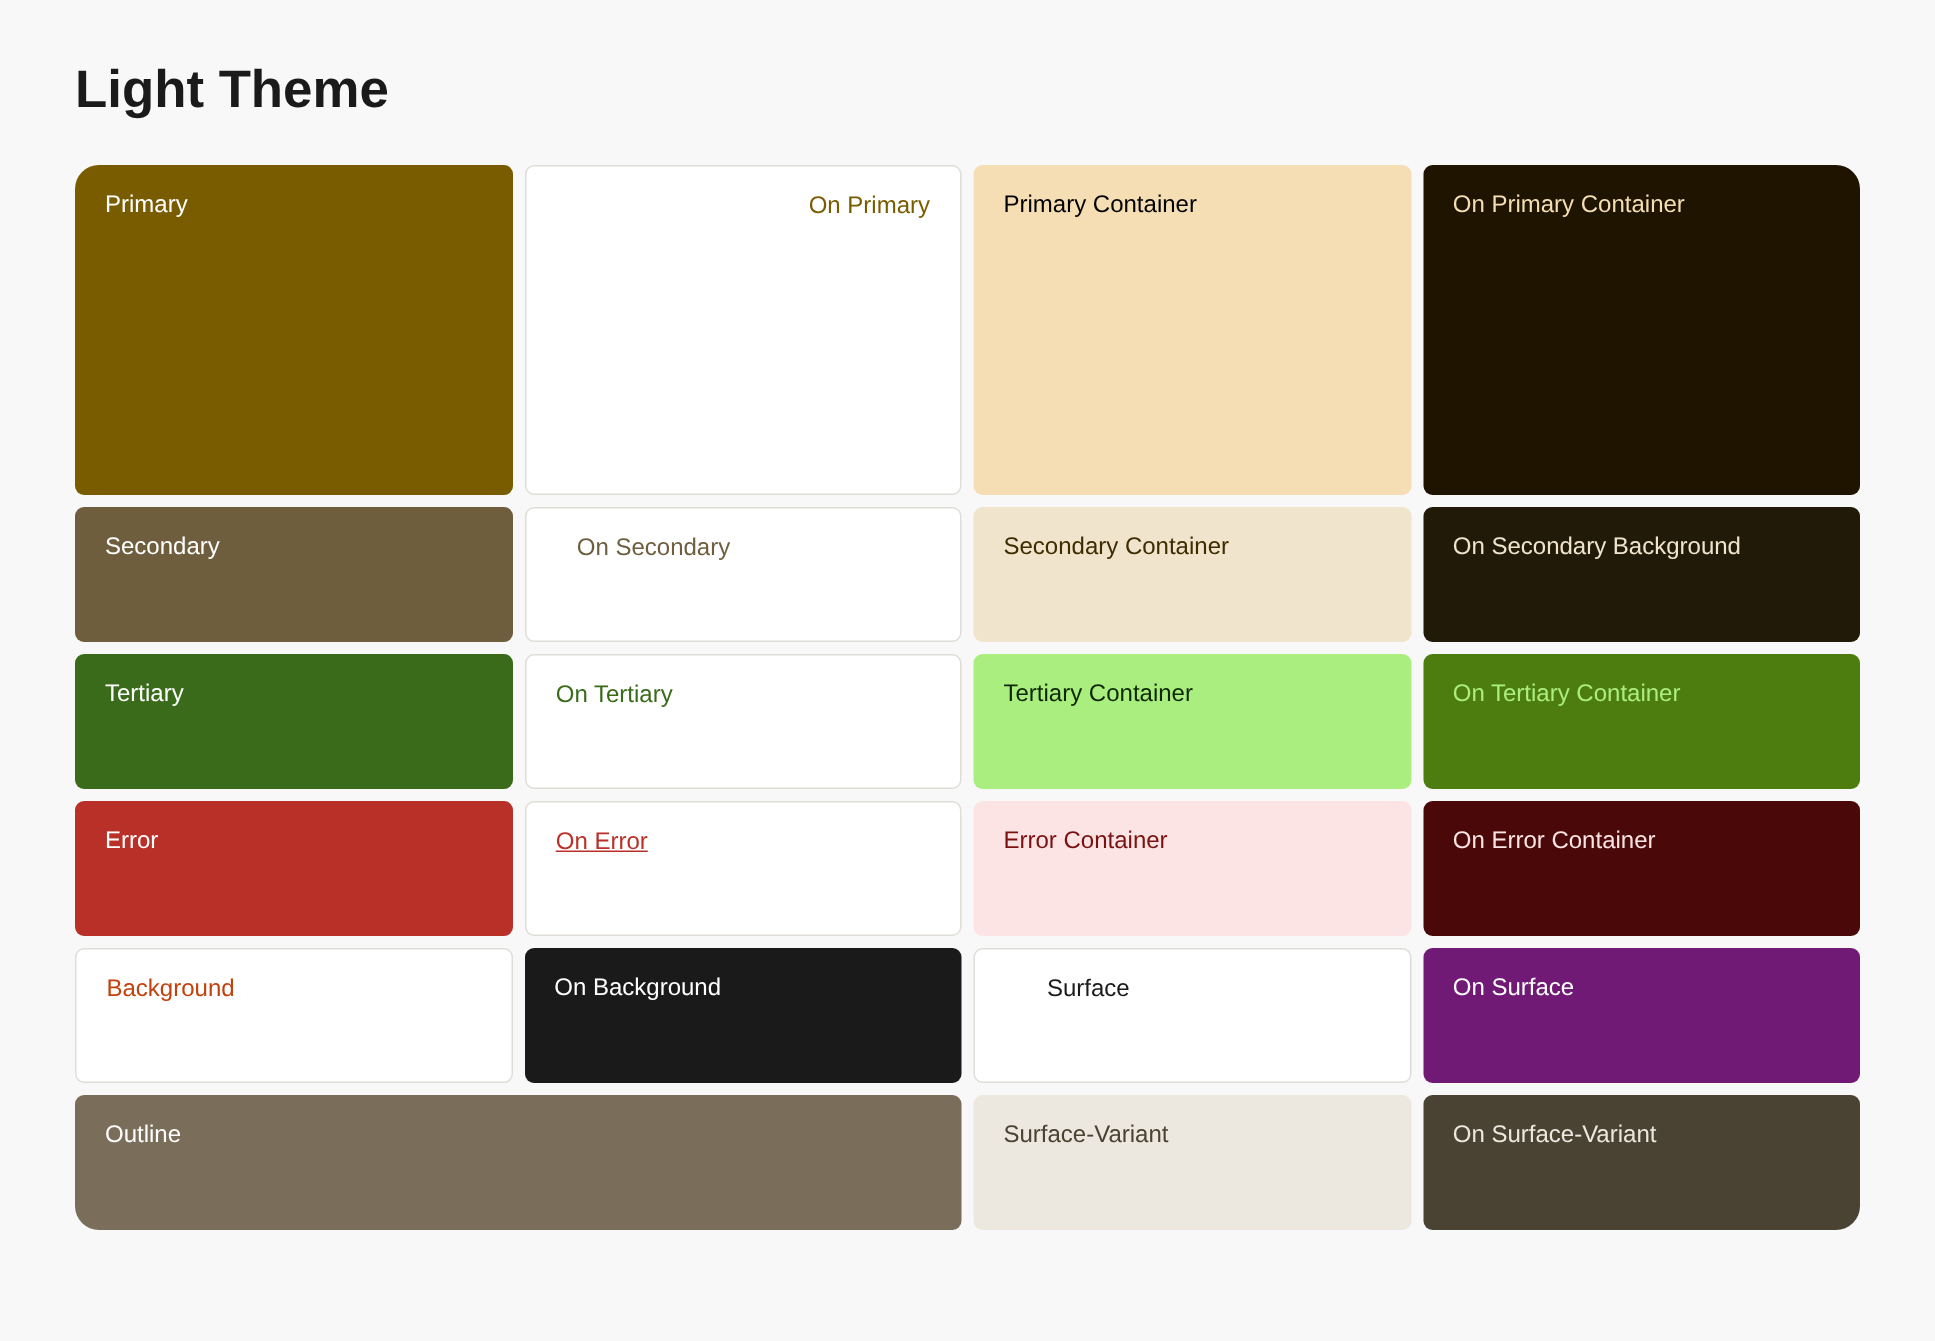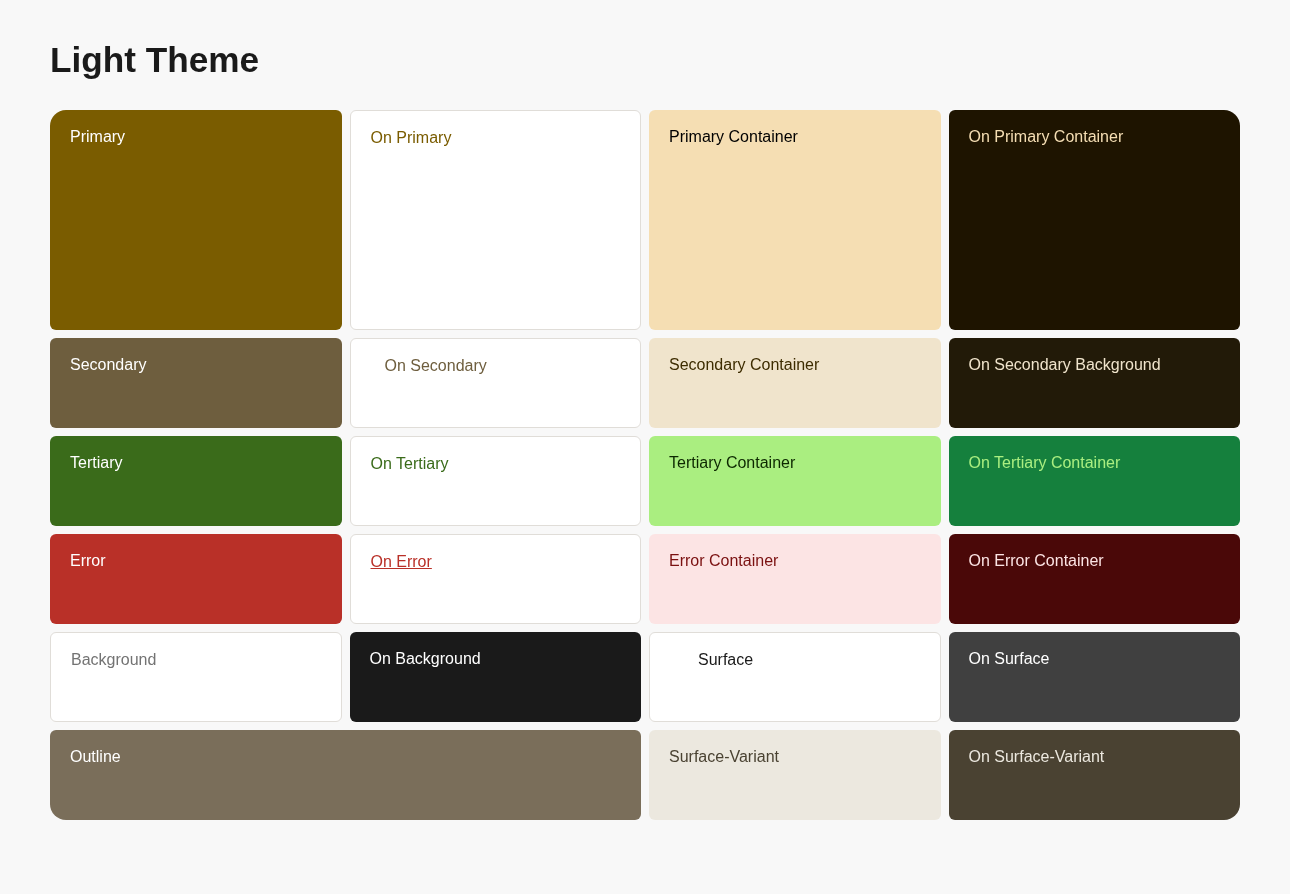--- a/index.html
+++ b/index.html
@@ -33,21 +33,21 @@
   </style>
 </head>
 <body>
 
 <h1>Light Theme</h1>
 
 <div class="grid" id="color-grid">
     <div class="cell" style="min-height: 220px; background-color: rgb(122, 92, 0); color: rgb(255, 255, 255); border-radius: 16px 6px 6px;">
       <span style="font-weight: 500; font-size: 1rem;">Primary</span>
     </div>
-    <div class="cell" style="min-height: 220px; background-color: rgb(255, 255, 255); color: rgb(122, 92, 0); border-radius: 6px; border: 1px solid rgb(224, 221, 216);">
+    <div class="cell" style="min-height: 220px; background-color: rgb(255, 255, 255); color: rgb(122, 92, 0); border-radius: 6px; border: 1px solid rgb(224, 221, 216); justify-content: flex-end;">
       <span style="font-weight: 500; font-size: 1rem;">On Primary</span>
     </div>
     <div class="cell" style="min-height: 220px; background-color: rgb(245, 222, 179); color: #000000; border-radius: 6px;">
       <span style="font-weight: 500; font-size: 1rem;">Primary Container</span>
     </div>
     <div class="cell" style="min-height: 220px; background-color: rgb(30, 20, 0); color: rgb(245, 222, 179); border-radius: 6px 16px 6px 6px;">
       <span style="font-weight: 500; font-size: 1rem;">On Primary Container</span>
     </div>
     <div class="cell" style="min-height: 90px; background-color: rgb(110, 94, 62); color: rgb(255, 255, 255); border-radius: 6px;">
       <span style="font-weight: 500; font-size: 1rem;">Secondary</span>
@@ -63,45 +63,45 @@
     </div>
     <div class="cell" style="min-height: 90px; background-color: rgb(58, 107, 26); color: rgb(255, 255, 255); border-radius: 6px;">
       <span style="font-weight: 500; font-size: 1rem;">Tertiary</span>
     </div>
     <div class="cell" style="min-height: 90px; background-color: rgb(255, 255, 255); color: rgb(58, 107, 26); border-radius: 6px; border: 1px solid rgb(224, 221, 216);">
       <span style="font-weight: 500; font-size: 1rem;">On Tertiary</span>
     </div>
     <div class="cell" style="min-height: 90px; background-color: rgb(170, 238, 128); color: rgb(13, 40, 0); border-radius: 6px;">
       <span style="font-weight: 500; font-size: 1rem;">Tertiary Container</span>
     </div>
-    <div class="cell" style="min-height: 90px; background-color: #15803d; color: rgb(170, 238, 128); border-radius: 6px;">
+    <div class="cell" style="min-height: 90px; background-color: #4d7c0f; color: rgb(170, 238, 128); border-radius: 6px;">
       <span style="font-weight: 500; font-size: 1rem;">On Tertiary Container</span>
     </div>
     <div class="cell" style="min-height: 90px; background-color: rgb(185, 48, 40); color: rgb(255, 255, 255); border-radius: 6px;">
       <span style="font-weight: 500; font-size: 1rem;">Error</span>
     </div>
     <div class="cell" style="min-height: 90px; background-color: rgb(255, 255, 255); color: rgb(185, 48, 40); border-radius: 6px; border: 1px solid rgb(224, 221, 216); text-decoration: underline;">
       <span style="font-weight: 500; font-size: 1rem;">On Error</span>
     </div>
     <div class="cell" style="min-height: 90px; background-color: rgb(252, 228, 228); color: rgb(122, 16, 16); border-radius: 6px;">
       <span style="font-weight: 500; font-size: 1rem;">Error Container</span>
     </div>
     <div class="cell" style="min-height: 90px; background-color: rgb(74, 8, 8); color: rgb(252, 228, 228); border-radius: 6px;">
       <span style="font-weight: 500; font-size: 1rem;">On Error Container</span>
     </div>
-    <div class="cell" style="min-height: 90px; background-color: rgb(255, 255, 255); color: #737373; border-radius: 6px; border: 1px solid rgb(224, 221, 216); text-align: center;">
+    <div class="cell" style="min-height: 90px; background-color: rgb(255, 255, 255); color: #c2410c; border-radius: 6px; border: 1px solid rgb(224, 221, 216); text-align: center;">
       <span style="font-weight: 500; font-size: 1rem;">Background</span>
     </div>
     <div class="cell" style="min-height: 90px; background-color: rgb(26, 26, 26); color: rgb(255, 255, 255); border-radius: 6px;">
       <span style="font-weight: 500; font-size: 1rem;">On Background</span>
     </div>
     <div class="cell" style="min-height: 90px; background-color: rgb(255, 255, 255); color: rgb(26, 26, 26); border-radius: 6px; border: 1px solid rgb(224, 221, 216); padding-left: 48px;">
       <span style="font-weight: 500; font-size: 1rem;">Surface</span>
     </div>
-    <div class="cell" style="min-height: 90px; background-color: #404040; color: rgb(255, 255, 255); border-radius: 6px;">
+    <div class="cell" style="min-height: 90px; background-color: #701a75; color: rgb(255, 255, 255); border-radius: 6px;">
       <span style="font-weight: 500; font-size: 1rem;">On Surface</span>
     </div>
     <div class="cell" style="min-height: 90px; grid-column: span 2; background-color: rgb(122, 110, 90); color: rgb(255, 255, 255); border-radius: 6px 6px 6px 16px;">
       <span style="font-weight: 500; font-size: 1rem;">Outline</span>
     </div>
     <div class="cell" style="min-height: 90px; background-color: rgb(236, 232, 223); color: rgb(74, 66, 50); border-radius: 6px;">
       <span style="font-weight: 500; font-size: 1rem;">Surface-Variant</span>
     </div>
     <div class="cell" style="min-height: 90px; background-color: rgb(74, 66, 50); color: rgb(236, 232, 223); border-radius: 6px 6px 16px;">
       <span style="font-weight: 500; font-size: 1rem;">On Surface-Variant</span>

